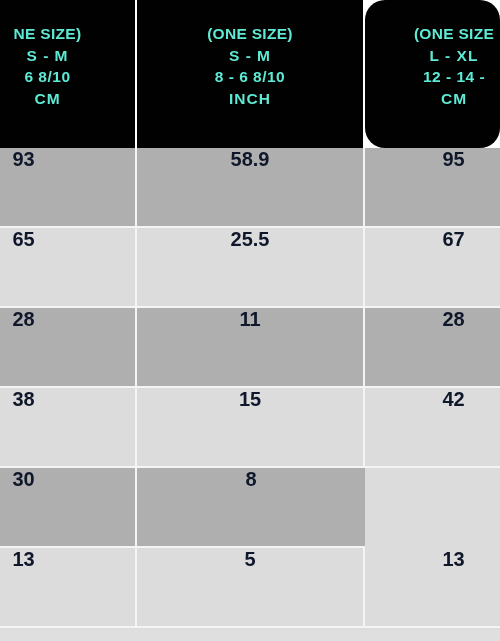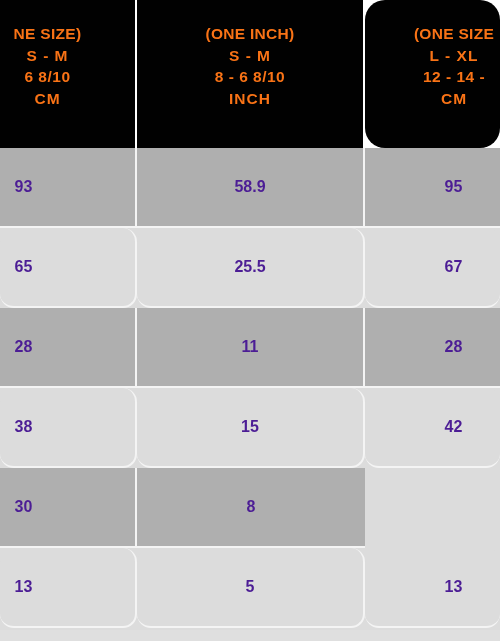--- a/index.html
+++ b/index.html
@@ -27,21 +27,21 @@
     grid-template-columns: 137px 228px 135px;
     width: 500px;
   }
 
   
   .header-row {
     background: #ffffff;
   }
   .hcell {
     background: #010101;
-    color: #f97316;
+    color: #5eead4;
     height: 148px;
     box-sizing: border-box;
     padding: 26px 4px 8px 4px;
     display: flex;
     flex-direction: column;
     justify-content: flex-start;
     align-items: center;
     gap: 5px;
     overflow: hidden;
     white-space: nowrap;
@@ -81,34 +81,33 @@
   .hline.l1 { font-size: 15.5px; }
   .hline.l2 { font-size: 15.5px; letter-spacing: 1px; }
   .hline.l3 { font-size: 15.5px; letter-spacing: 0.5px; }
   .hline.l4 { font-size: 15.5px; letter-spacing: 1px; }
 
   
   .dcell {
     height: 80px;
     box-sizing: border-box;
     display: flex;
-    align-items: center;
     justify-content: center;
-    color: #4c1d95;
+    color: #0f172a;
     font-weight: bold;
-    font-size: 16px;
+    font-size: 20px;
     border-right: 2px solid #f4f4f4;
     border-bottom: 2px solid #f4f4f4;
     overflow: hidden;
     white-space: nowrap;
   }
   .dcell:last-child { border-right: none; }
 
   .row-dark  .dcell { background: #afafaf; }
-  .row-light .dcell { background: #dcdcdc; border-radius: 14px; }
+  .row-light .dcell { background: #dcdcdc; }
 
   
   .dcell.crop-left  { justify-content: flex-start; padding-left: 0; }
   .dcell.crop-left .val {
     position: relative;
     left: -44px;
     width: 179px;
     text-align: center;
   }
   .dcell.crop-right { justify-content: flex-start; padding-left: 0; padding-right: 0; }
@@ -139,21 +138,21 @@
   <div class="grid header-row">
 
     <div class="hcell crop-left">
       <div class="hline l1">NE SIZE)</div>
       <div class="hline l2">S - M</div>
       <div class="hline l3">6  8/10</div>
       <div class="hline l4">CM</div>
     </div>
 
     <div class="hcell">
-      <div class="hline l1">(ONE INCH)</div>
+      <div class="hline l1">(ONE SIZE)</div>
       <div class="hline l2">S - M</div>
       <div class="hline l3">8 - 6  8/10</div>
       <div class="hline l4">INCH</div>
     </div>
 
     <div class="hcell crop-right">
       <div class="hline l1">(ONE SIZE</div>
       <div class="hline l2">L - XL</div>
       <div class="hline l3">12 - 14 -</div>
       <div class="hline l4">CM</div>

